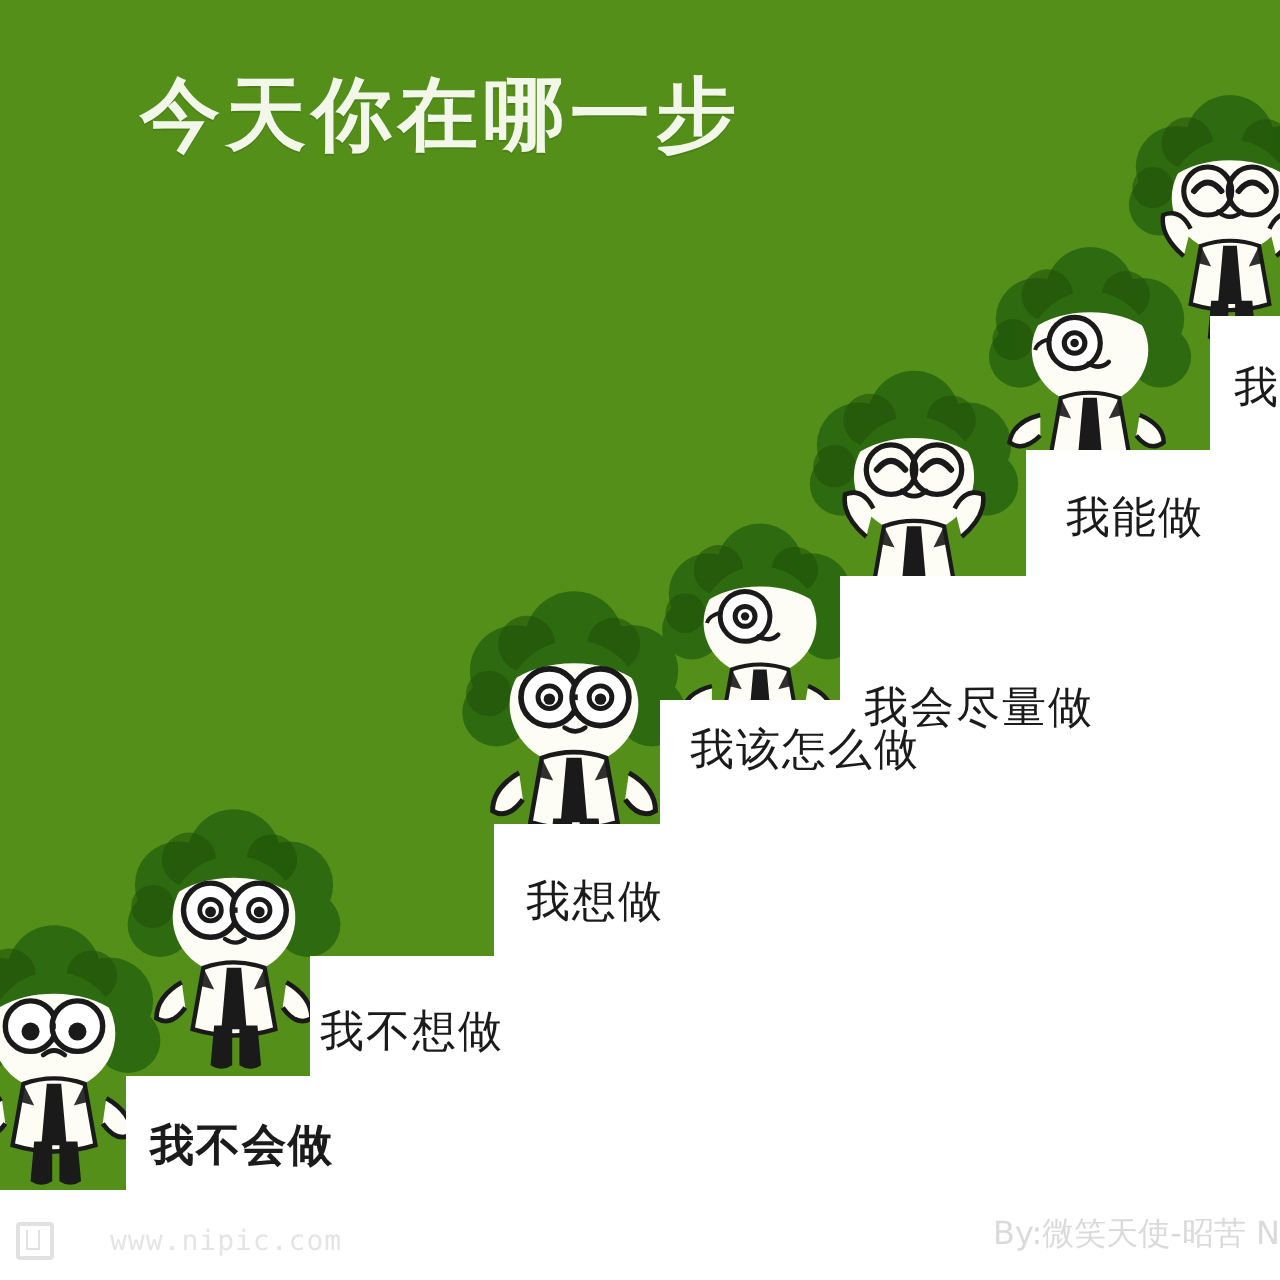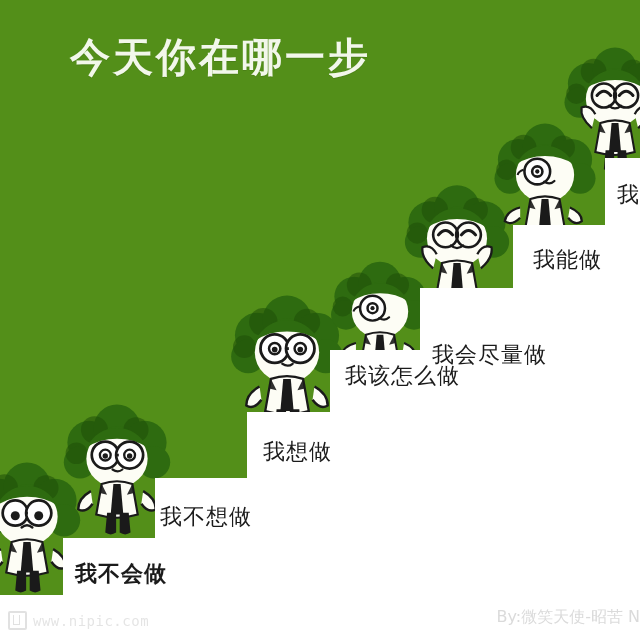--- a/index.html
+++ b/index.html
@@ -78,20 +78,21 @@
     left: 3px; top: 2px;
     width: 5px; height: 9px;
     border: 1px solid #c9c9c9;
     border-top: none;
   }
   .wm-left .wm-text {
     color: #cfcfcf;
     font-size: 14px;
     letter-spacing: 0.5px;
     font-family: "DejaVu Sans Mono", "Liberation Mono", monospace;
+    margin-left: 22px;
   }
   .wm-right {
     position: absolute;
     right: 0px;
     bottom: 12px;
     color: #d2d2d2;
     font-size: 16px;
     letter-spacing: 0px;
     white-space: nowrap;
     opacity: 0.8;

